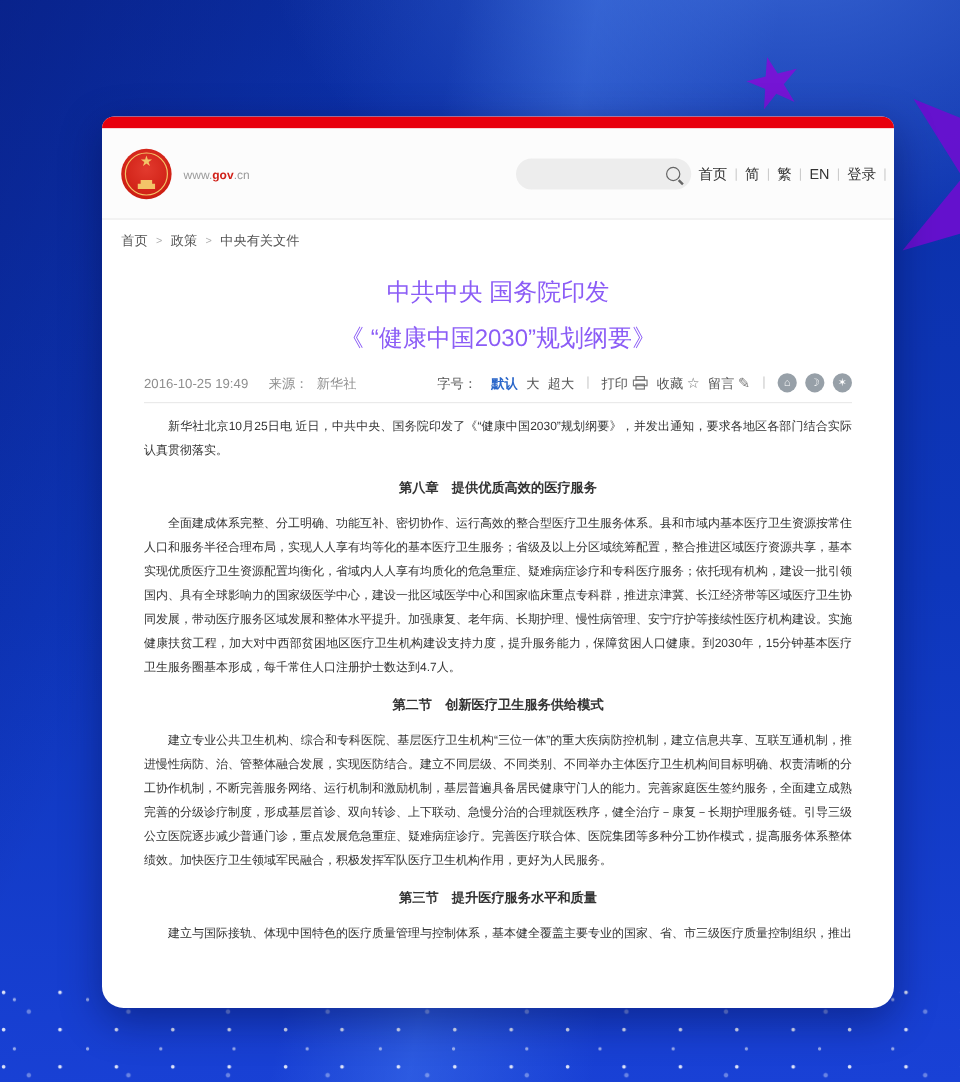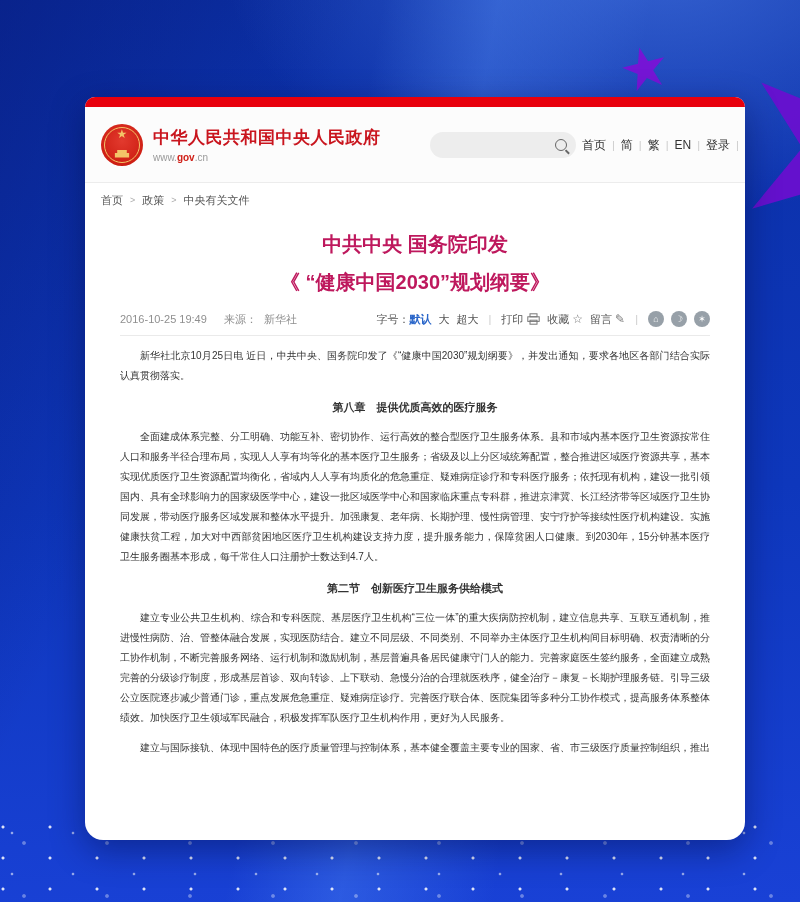--- a/index.html
+++ b/index.html
@@ -51,21 +51,21 @@
   .top-nav{position:absolute;left:497px;top:0;height:76px;display:flex;align-items:center;
     font-size:12px;color:#333;white-space:nowrap;}
   .nav-item{cursor:pointer;}
   .pipe{color:#ccc;margin:0 6px;font-size:11px;}
   
   .breadcrumb{height:34px;display:flex;align-items:center;padding:0 16px;font-size:11px;color:#555;}
   .bc-sep{margin:0 7px;color:#aaa;font-size:9px;}
   .bc-item{cursor:pointer;}
   
   .article{padding:0 35px;}
-  .article-title{margin-top:8px;text-align:center;font-size:20px;line-height:38px;color:#be185d;font-weight:700;}
+  .article-title{margin-top:8px;text-align:center;font-size:20px;line-height:38px;color:#8b5cf6;font-weight:400;}
   .meta-row{margin-top:10px;display:flex;justify-content:space-between;align-items:center;
     font-size:11px;color:#8f8f8f;gap:32px;}
   .meta-left span{margin-right:4px;}
   .meta-src-label{margin-left:10px;}
   .toolbar{display:flex;align-items:center;color:#555;}
   .tb{margin-left:7px;cursor:pointer;display:flex;align-items:center;}
   .tb-default{color:#2a66c9;font-weight:bold;}
   .tb-sep{margin-left:10px;margin-right:3px;color:#ccc;}
   .tb-ic{margin-left:3px;color:#777;font-size:12px;line-height:12px;}
   .print-svg{margin-left:4px;}
@@ -88,21 +88,20 @@
 
 <div class="card">
   <div class="redbar"></div>
 
   <div class="site-header">
     <div class="logo-wrap">
       <div class="emblem">
         <div class="star">★</div>
       </div>
       <div class="title-block">
-        <div class="site-title">中华人民共和国中央人民政府</div>
         <div class="site-url"><span>www.</span><span class="gov">gov</span><span>.cn</span></div>
       </div>
     </div>
 
     <div class="search-box">
       <input style="">
       <span class="mag"></span>
     </div>
 
     <nav class="top-nav">
@@ -136,21 +135,21 @@
     </div>
 
     <div class="meta-row">
       <div class="meta-left">
         <span>2016-10-25 19:49</span>
         <span class="meta-src-label">来源：</span>
         <span>新华社</span>
       </div>
       <div class="toolbar">
         <span>字号：</span>
-        <span class="tb tb-default" style="margin-left:0">默认</span>
+        <span class="tb tb-default" style="margin-left:12px">默认</span>
         <span class="tb">大</span>
         <span class="tb">超大</span>
         <span class="tb-sep">|</span>
         <span class="tb">
           <span>打印</span>
           <svg class="print-svg" width="13" height="12" viewBox="0 0 13 12">
             <rect x="3" y="0.8" width="7" height="3" fill="none" stroke="#777" stroke-width="1"></rect>
             <rect x="0.8" y="3.8" width="11.4" height="4.6" fill="none" stroke="#777" stroke-width="1"></rect>
             <rect x="3" y="7.2" width="7" height="4" fill="none" stroke="#777" stroke-width="1"></rect>
           </svg>
@@ -170,15 +169,16 @@
       </div>
     </div>
 
     <div class="divider"></div>
 
     <p class="ab-p">新华社北京10月25日电 近日，中共中央、国务院印发了《“健康中国2030”规划纲要》，并发出通知，要求各地区各部门结合实际认真贯彻落实。</p>
     <p class="ab-h">第八章　提供优质高效的医疗服务</p>
     <p class="ab-p">全面建成体系完整、分工明确、功能互补、密切协作、运行高效的整合型医疗卫生服务体系。县和市域内基本医疗卫生资源按常住人口和服务半径合理布局，实现人人享有均等化的基本医疗卫生服务；省级及以上分区域统筹配置，整合推进区域医疗资源共享，基本实现优质医疗卫生资源配置均衡化，省域内人人享有均质化的危急重症、疑难病症诊疗和专科医疗服务；依托现有机构，建设一批引领国内、具有全球影响力的国家级医学中心，建设一批区域医学中心和国家临床重点专科群，推进京津冀、长江经济带等区域医疗卫生协同发展，带动医疗服务区域发展和整体水平提升。加强康复、老年病、长期护理、慢性病管理、安宁疗护等接续性医疗机构建设。实施健康扶贫工程，加大对中西部贫困地区医疗卫生机构建设支持力度，提升服务能力，保障贫困人口健康。到2030年，15分钟基本医疗卫生服务圈基本形成，每千常住人口注册护士数达到4.7人。</p>
     <p class="ab-h">第二节　创新医疗卫生服务供给模式</p>
     <p class="ab-p">建立专业公共卫生机构、综合和专科医院、基层医疗卫生机构“三位一体”的重大疾病防控机制，建立信息共享、互联互通机制，推进慢性病防、治、管整体融合发展，实现医防结合。建立不同层级、不同类别、不同举办主体医疗卫生机构间目标明确、权责清晰的分工协作机制，不断完善服务网络、运行机制和激励机制，基层普遍具备居民健康守门人的能力。完善家庭医生签约服务，全面建立成熟完善的分级诊疗制度，形成基层首诊、双向转诊、上下联动、急慢分治的合理就医秩序，健全治疗－康复－长期护理服务链。引导三级公立医院逐步减少普通门诊，重点发展危急重症、疑难病症诊疗。完善医疗联合体、医院集团等多种分工协作模式，提高服务体系整体绩效。加快医疗卫生领域军民融合，积极发挥军队医疗卫生机构作用，更好为人民服务。</p>
+    <p class="ab-h">第三节　提升医疗服务水平和质量</p>
     <p class="ab-p">建立与国际接轨、体现中国特色的医疗质量管理与控制体系，基本健全覆盖主要专业的国家、省、市三级医疗质量控制组织，推出</p>
   </div>
 </div>
 
 </body></html>

